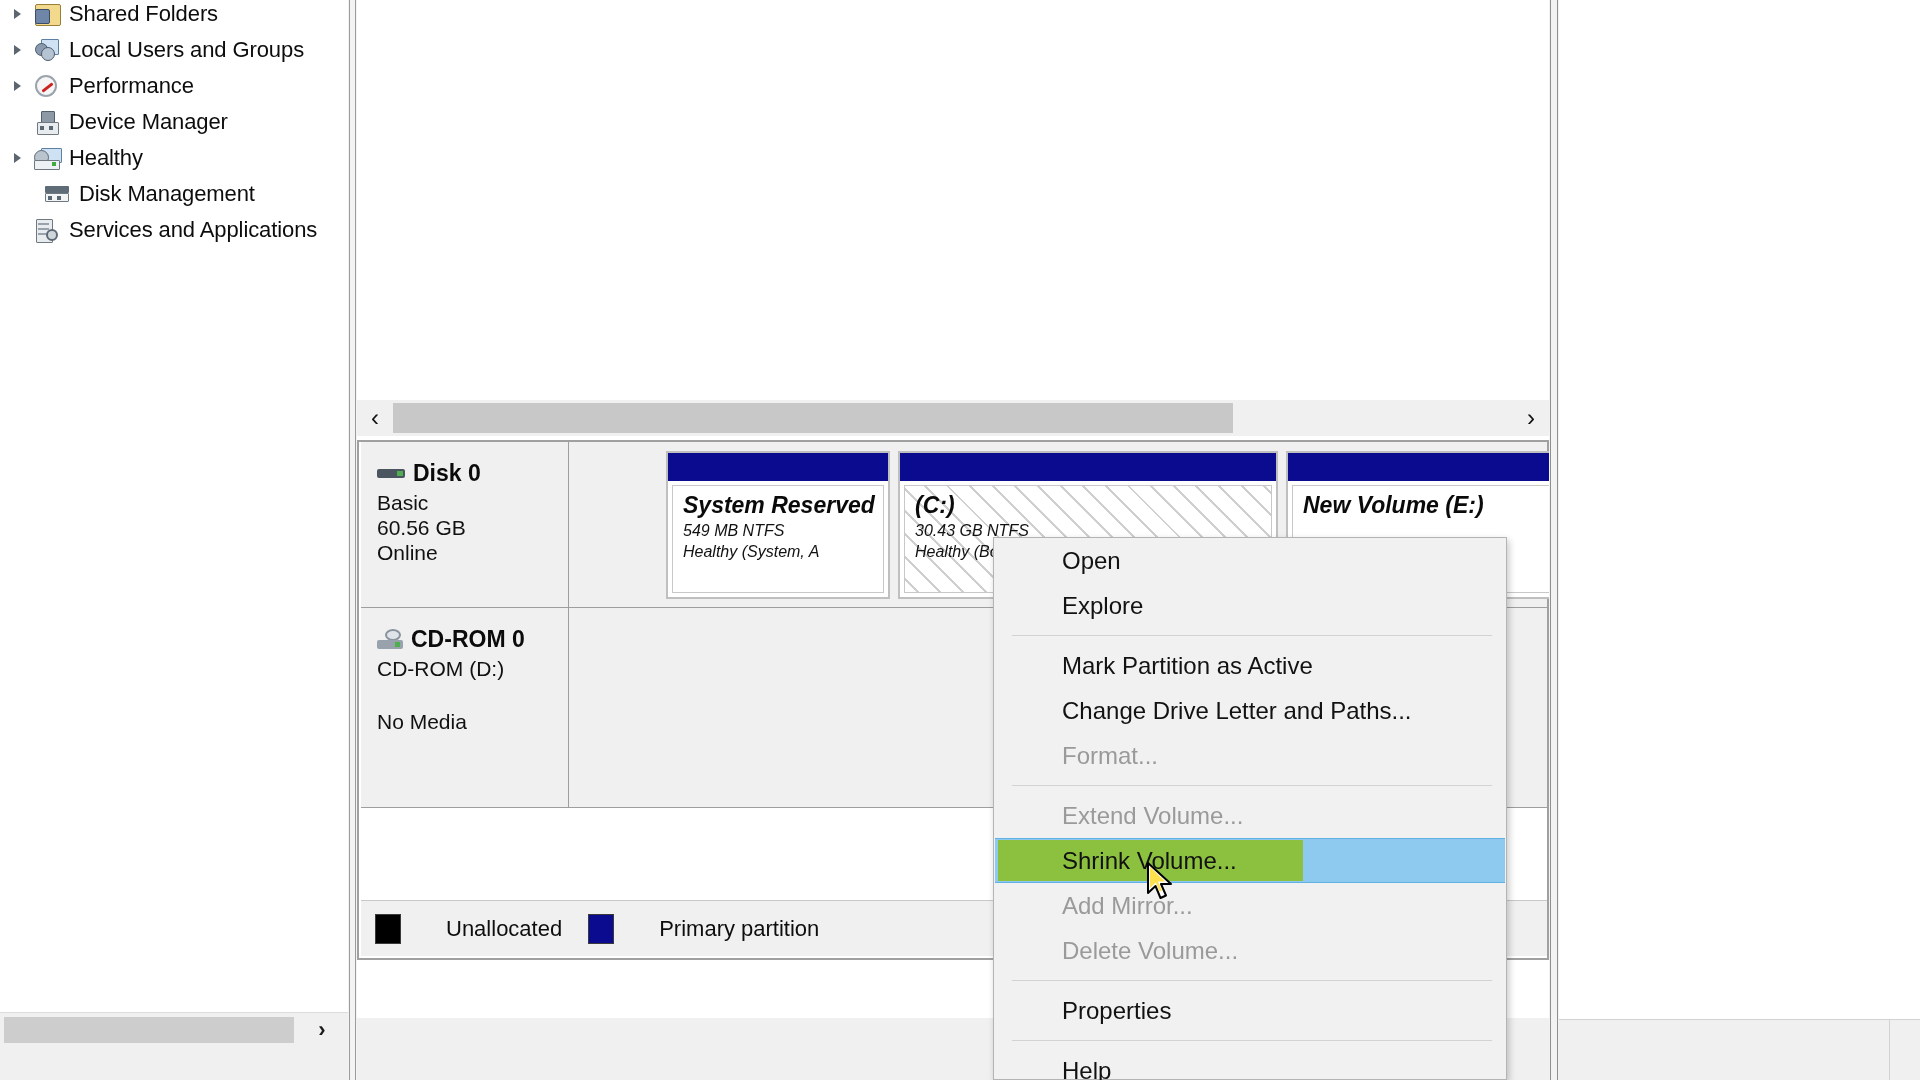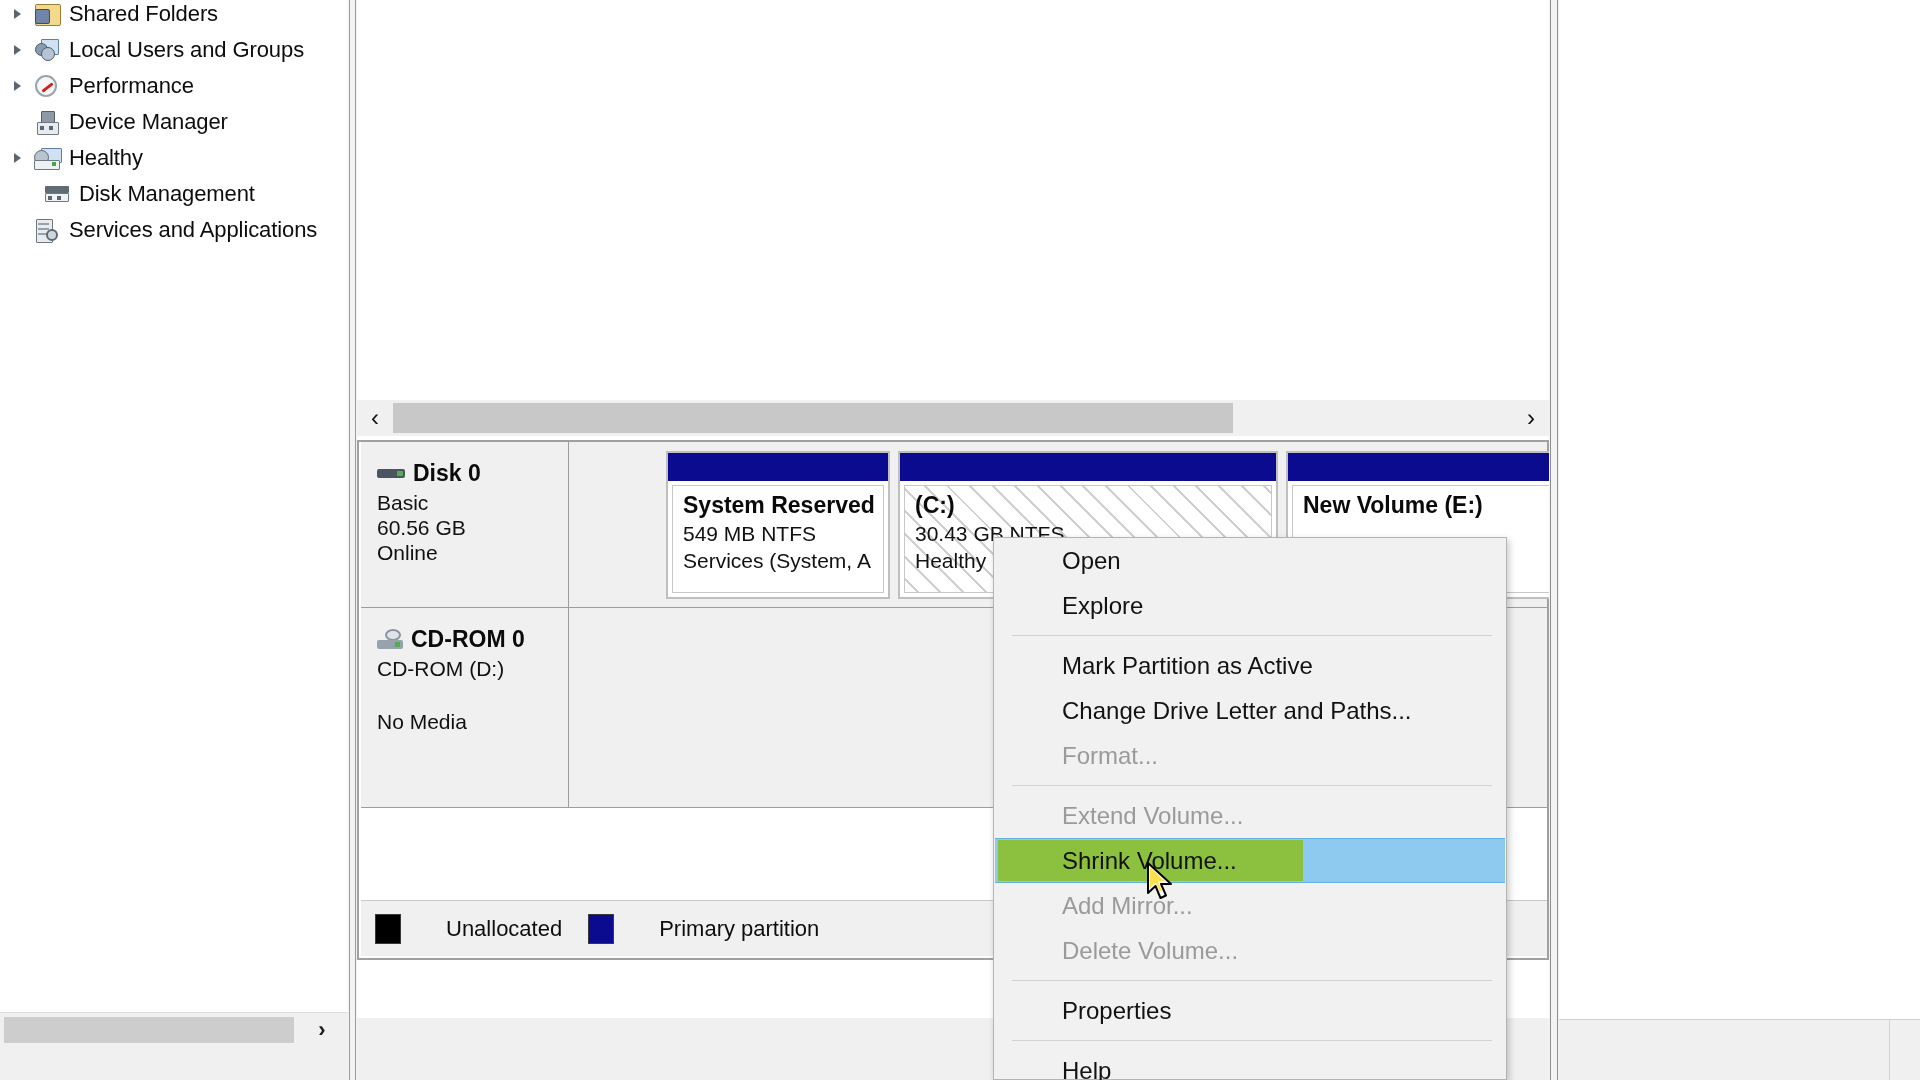--- a/index.html
+++ b/index.html
@@ -213,29 +213,29 @@
   .part{
     position:absolute;top:9px;height:148px;box-sizing:border-box;
     border:2px solid #bfbfbf;background:#ffffff;
   }
   .part .cap{
     position:absolute;left:0;right:0;top:0;height:28px;background:#0b0b8f;
   }
   .part .body{
     position:absolute;left:4px;right:4px;top:32px;bottom:4px;
     background:#ffffff;border:1px solid #c8c8c8;box-sizing:border-box;
-    padding:6px 0 0 10px;overflow:hidden;
+    padding:6px 0 0 10px;overflow:hidden;font-style:italic;
   }
   .part.hatched .body{
     background-image:repeating-linear-gradient(
       45deg, #ffffff 0 7px, #ffffff 7px 8px, #cfcfcf 8px 10px, #ffffff 10px 16px);
     background-color:#ffffff;
   }
   .part .pname{font-size:23px;font-weight:bold;color:#0a0a0a;white-space:nowrap;}
-  .part .pline{font-size:21px;color:#111;margin-top:3px;white-space:nowrap;}
+  .part .pline{font-size:16px;color:#111;margin-top:3px;white-space:nowrap;}
 
   .legend{
     position:absolute;left:2px;bottom:2px;width:1186px;height:56px;
     background:#f0f0f0;border-top:1px solid #c9c9c9;box-sizing:border-box;
     display:flex;align-items:center;padding-left:14px;
   }
   .lg-item{display:flex;align-items:center;margin-right:26px;gap:35px;}
   .lg-sw{width:24px;height:28px;margin-right:10px;border:1px solid #3a3a3a;}
   .lg-tx{font-size:22px;color:#0e0e0e;}
 
@@ -420,21 +420,21 @@
                 <div>60.56 GB</div>
                 <div style="margin-top:0">Online</div>
               </div>
             </div>
             <div class="disk-area">
               <div class="part" style="left:96px;width:224px;">
                 <div class="cap"></div>
                 <div class="body">
                   <div class="pname">System Reserved</div>
                   <div class="pline">549 MB NTFS</div>
-                  <div class="pline">Services (System, A</div>
+                  <div class="pline">Healthy (System, A</div>
                 </div>
               </div>
               <div class="part hatched" style="left:328px;width:380px;">
                 <div class="cap"></div>
                 <div class="body">
                   <div class="pname">(C:)</div>
                   <div class="pline">30.43 GB NTFS</div>
                   <div class="pline">Healthy (Boot, Pa</div>
                 </div>
               </div>

